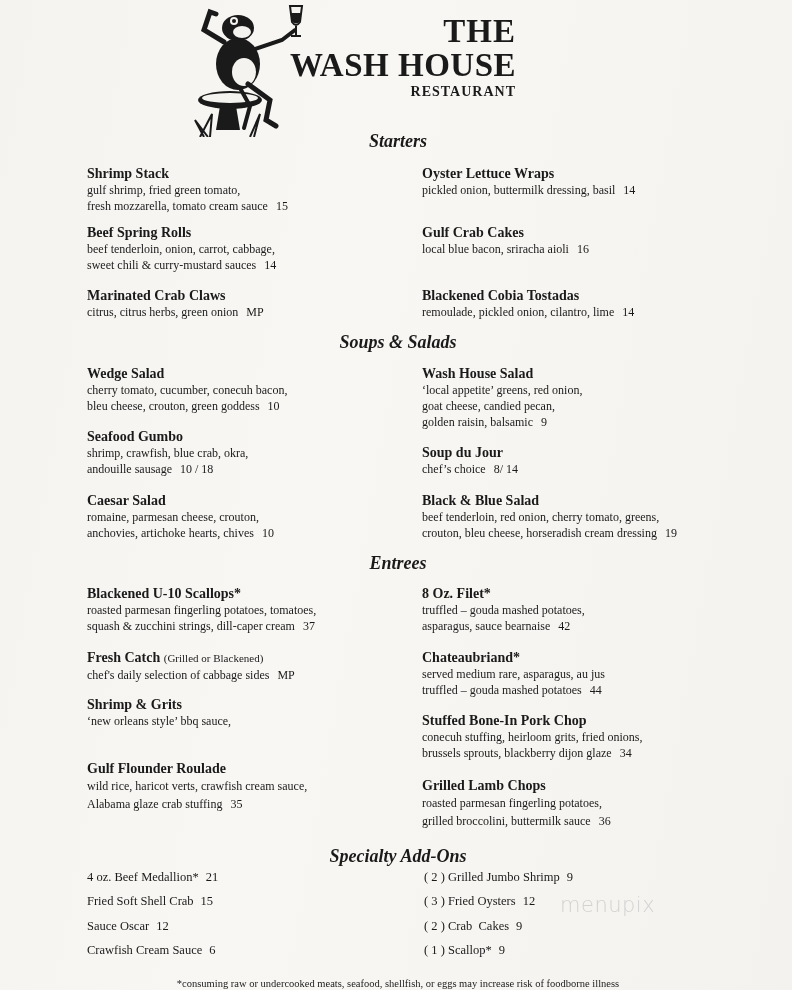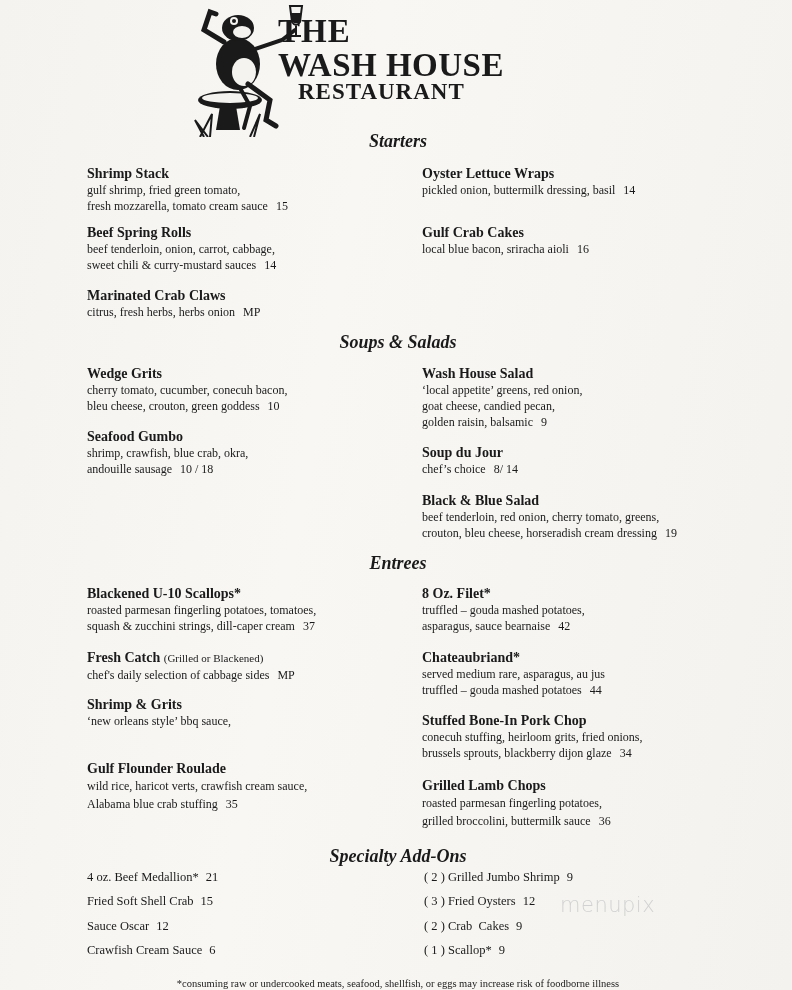--- a/index.html
+++ b/index.html
@@ -9,24 +9,24 @@
     font-family: "Liberation Serif", "DejaVu Serif", serif;
     color: #1a1a1a;
     position: relative;
   }
   .page {
     position: absolute; left: 0; top: 0; width: 792px; height: 990px;
     background: linear-gradient(100deg, #f4f3f0 0%, #f8f7f4 40%, #f3f2ee 100%);
   }
   
   .logo-frog { position: absolute; left: 190px; top: 2px; width: 118px; height: 135px; }
-  .title-block { position: absolute; left: 278px; top: 14px; width: 238px; text-align: left; }
+  .title-block { position: absolute; left: 278px; top: 14px; width: 238px; text-align: right; }
   .title-the { font-size: 33px; font-weight: bold; letter-spacing: 1px; line-height: 34px; }
   .title-main { font-size: 33px; font-weight: bold; line-height: 34px; letter-spacing: 0.5px; white-space: nowrap; }
-  .title-sub { font-size: 23px; font-weight: bold; line-height: 20px; letter-spacing: 1px; margin-left: 20px; }
+  .title-sub { font-size: 14px; font-weight: bold; line-height: 20px; letter-spacing: 1px; margin-left: 20px; }
 
   .section-title {
     position: absolute; left: 0; width: 796px; text-align: center;
     font-size: 18px; font-weight: bold; font-style: italic;
   }
   .item { position: absolute; width: 330px; }
   .item-name { font-size: 14px; font-weight: bold; line-height: 17px; white-space: nowrap; }
   .item-note { font-weight: normal; font-size: 11px; }
   .item-desc { font-size: 12px; line-height: 16px; white-space: nowrap; }
   .price { margin-left: 8px; }
@@ -99,45 +99,54 @@
     <div class="item-name">Beef Spring Rolls</div>
     <div class="item-desc">beef tenderloin, onion, carrot, cabbage,</div>
     <div class="item-desc"><span>sweet chili &amp; curry-mustard sauces</span><span class="price">14</span></div>
   </div>
   <div class="item" style="left:422px; top:224px">
     <div class="item-name">Gulf Crab Cakes</div>
     <div class="item-desc"><span>local blue bacon, sriracha aioli</span><span class="price">16</span></div>
   </div>
   <div class="item" style="left:87px; top:287px">
     <div class="item-name">Marinated Crab Claws</div>
-    <div class="item-desc"><span>citrus, fresh herbs, herbs onion</span><span class="price">MP</span></div>
+    <div class="item-desc"><span>citrus, citrus herbs, green onion</span><span class="price">MP</span></div>
+  </div>
+  <div class="item" style="left:422px; top:287px">
+    <div class="item-name">Blackened Cobia Tostadas</div>
+    <div class="item-desc"><span>remoulade, pickled onion, cilantro, lime</span><span class="price">14</span></div>
   </div>
 
   <div class="section-title" style="top:332px">Soups &amp; Salads</div>
 
   <div class="item" style="left:87px; top:365px">
-    <div class="item-name">Wedge Grits</div>
+    <div class="item-name">Wedge Salad</div>
     <div class="item-desc">cherry tomato, cucumber, conecuh bacon,</div>
     <div class="item-desc"><span>bleu cheese, crouton, green goddess</span><span class="price">10</span></div>
   </div>
   <div class="item" style="left:422px; top:365px">
     <div class="item-name">Wash House Salad</div>
     <div class="item-desc">‘local appetite’ greens, red onion,</div>
     <div class="item-desc">goat cheese, candied pecan,</div>
     <div class="item-desc"><span>golden raisin, balsamic</span><span class="price">9</span></div>
   </div>
   <div class="item" style="left:87px; top:428px">
     <div class="item-name">Seafood Gumbo</div>
     <div class="item-desc">shrimp, crawfish, blue crab, okra,</div>
     <div class="item-desc"><span>andouille sausage</span><span class="price">10 / 18</span></div>
   </div>
   <div class="item" style="left:422px; top:444px">
     <div class="item-name">Soup du Jour</div>
     <div class="item-desc"><span>chef’s choice</span><span class="price">8/ 14</span></div>
   </div>
+  <div class="item" style="left:87px; top:492px">
+    <div class="item-name">Caesar Salad</div>
+    <div class="item-desc">romaine, parmesan cheese, crouton,</div>
+    <div class="item-desc"><span>anchovies, artichoke hearts, chives</span><span class="price">10</span></div>
+  </div>
   <div class="item" style="left:422px; top:492px">
     <div class="item-name">Black &amp; Blue Salad</div>
     <div class="item-desc">beef tenderloin, red onion, cherry tomato, greens,</div>
     <div class="item-desc"><span>crouton, bleu cheese, horseradish cream dressing</span><span class="price">19</span></div>
   </div>
 
   <div class="section-title" style="top:553px">Entrees</div>
 
   <div class="item" style="left:87px; top:585px">
     <div class="item-name">Blackened U-10 Scallops*</div>
@@ -163,21 +172,21 @@
     <div class="item-desc">‘new orleans style’ bbq sauce,</div>
   </div>
   <div class="item" style="left:422px; top:712px">
     <div class="item-name">Stuffed Bone-In Pork Chop</div>
     <div class="item-desc">conecuh stuffing, heirloom grits, fried onions,</div>
     <div class="item-desc"><span>brussels sprouts, blackberry dijon glaze</span><span class="price">34</span></div>
   </div>
   <div class="item" style="left:87px; top:760px">
     <div class="item-name">Gulf Flounder Roulade</div>
     <div class="item-desc" style="line-height:18px">wild rice, haricot verts, crawfish cream sauce,</div>
-    <div class="item-desc" style="line-height:18px"><span>Alabama blue crab stuffing</span><span class="price">35</span></div>
+    <div class="item-desc" style="line-height:18px"><span>Alabama glaze crab stuffing</span><span class="price">35</span></div>
   </div>
   <div class="item" style="left:422px; top:777px">
     <div class="item-name">Grilled Lamb Chops</div>
     <div class="item-desc" style="line-height:18px">roasted parmesan fingerling potatoes,</div>
     <div class="item-desc" style="line-height:18px"><span>grilled broccolini, buttermilk sauce</span><span class="price">36</span></div>
   </div>
 
   <div class="section-title" style="top:846px">Specialty Add-Ons</div>
 
   <div class="addon" style="left:87px; top:870px"><span>4 oz. Beef Medallion*</span><span class="price">21</span></div>

